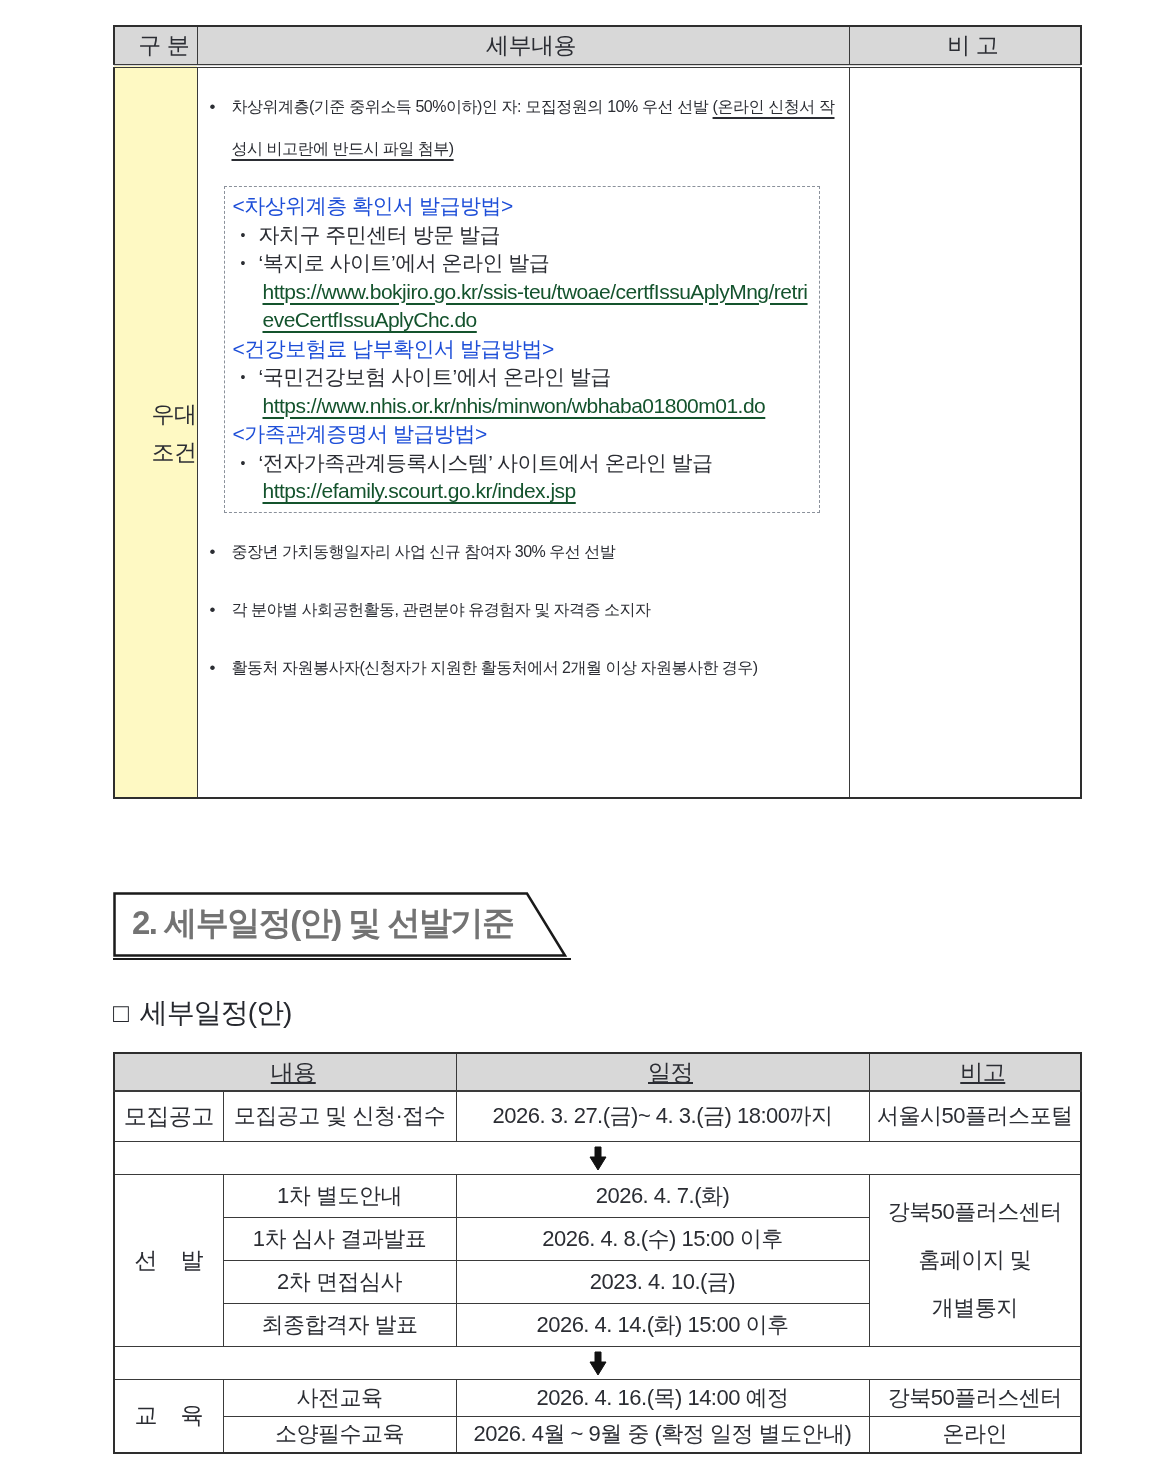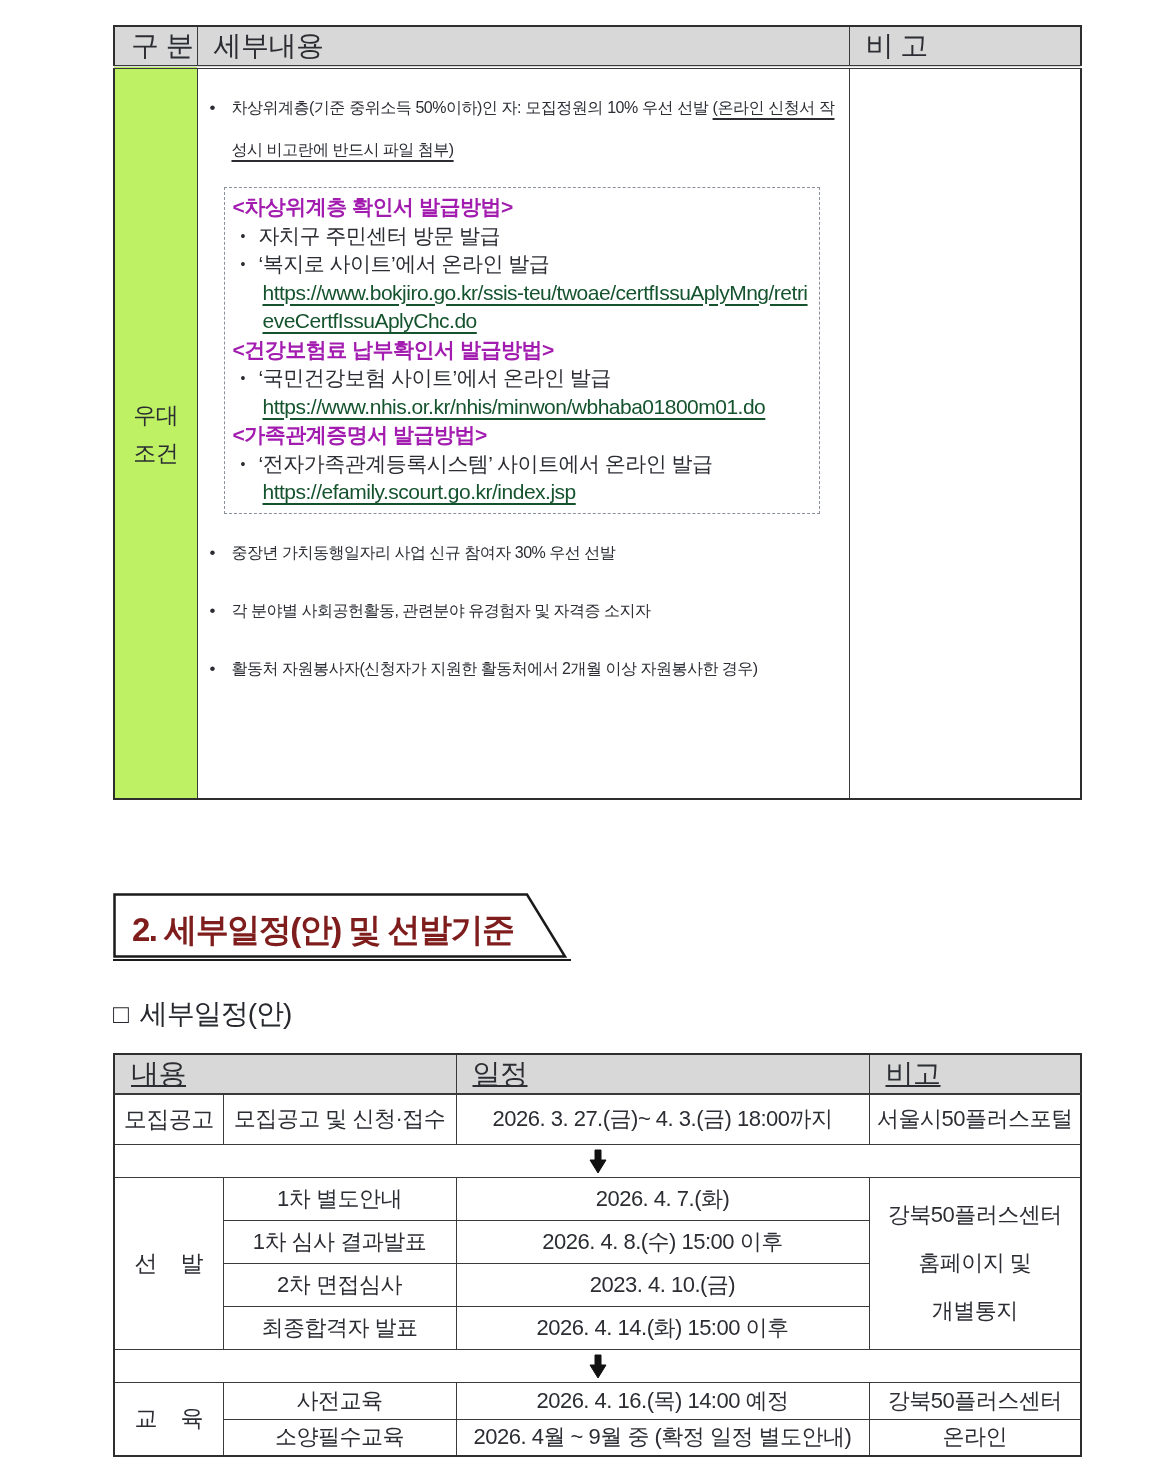--- a/index.html
+++ b/index.html
@@ -9,57 +9,57 @@
     background:#ffffff; color:#2b2d33;
     font-family:"Liberation Sans","DejaVu Sans",sans-serif;
     letter-spacing:-0.5px;
   }
   .content { padding-top:25px; padding-left:113px; }
 
   
   table { border-collapse:collapse; table-layout:fixed; }
   .t1, .t2 { border:2.5px solid #2e2e2e; width:967px; }
   .t1 th, .t1 td, .t2 th, .t2 td { border:1.5px solid #3a3a3a; }
-  th { background:#d8d8d8; font-weight:normal; font-size:28px; text-align:left;padding-left:16px; }
+  th { background:#d8d8d8; font-weight:normal; font-size:23px; text-align:center;padding-left:16px; }
   .t1 th { height:40px; border-bottom:4px double #3a3a3a; }
   .t2 th { height:38px; border-bottom:2px solid #3a3a3a;text-decoration:underline; }
 
   
   .group-cell {
-    background:#bef264; text-align:center; vertical-align:middle;
+    background:#fef9c3; text-align:right; vertical-align:middle;
     font-size:23px; line-height:38px; white-space:pre-line;margin-top:17px;
   }
   .detail-cell { vertical-align:top; padding:14px 14px 0 12px; height:732px; }
   .remark-cell { background:#ffffff; }
 
   .bullet-item { display:flex; margin-top:16px; }
   .bullet-item:first-child { margin-top:4px; }
   .bullet-mark { width:22px; flex:none; font-size:17px; line-height:42px; }
   .bullet-text { flex:1; font-size:16px; line-height:42px; text-align:justify; text-justify:inter-character; }
   .u { text-decoration:underline; text-underline-offset:5px; text-decoration-thickness:1.5px; }
 
   .ibox {
     width:596px; margin:16px 0 18px 14px; border:1px dashed #8b919b;
     padding:5px 10px 6px 8px; font-size:21px; line-height:28.5px;
   }
-  .ibox-title { font-weight:bold; color:#a21caf; }
+  .ibox-title { font-weight:normal; color:#1d4ed8; }
   .ibox-bullet { display:flex; }
   .ibox-bullet .bullet-mark { width:18px; font-size:14px; line-height:28.5px; margin-left:8px; }
   .ibox-link { padding-left:30px; }
   .ibox-link a {
     color:#14532d; text-decoration:underline; text-underline-offset:4px;
     word-break:break-all; cursor:pointer;
   }
 
   
   .banner-wrap { position:relative; width:470px; height:70px; margin-top:93px; }
   .banner-svg { position:absolute; left:0; top:0; }
   .banner-title {
-    position:absolute; left:19px; top:15px; width:420px;
-    font-size:33px; font-weight:800; color:#7f1d1d; letter-spacing:-1.5px;
+    position:absolute; left:19px; top:9px; width:420px;
+    font-size:33px; font-weight:800; color:#737373; letter-spacing:-1.5px;
   }
   .banner-underline { position:absolute; left:0; top:66px; width:458px; height:2px; background:#1a1a1a; }
 
   .sub-heading { margin-top:32px; font-size:28px; color:#26282e; letter-spacing:-1px; }
   .sub-heading .square { margin-right:12px; font-size:26px; }
 
   
   .t2 { margin-top:20px; font-size:22px; }
   .t2 td { text-align:center; vertical-align:middle; }
   .t2 .grp { background:#ffffff; font-size:23px; white-space:pre-wrap; }

